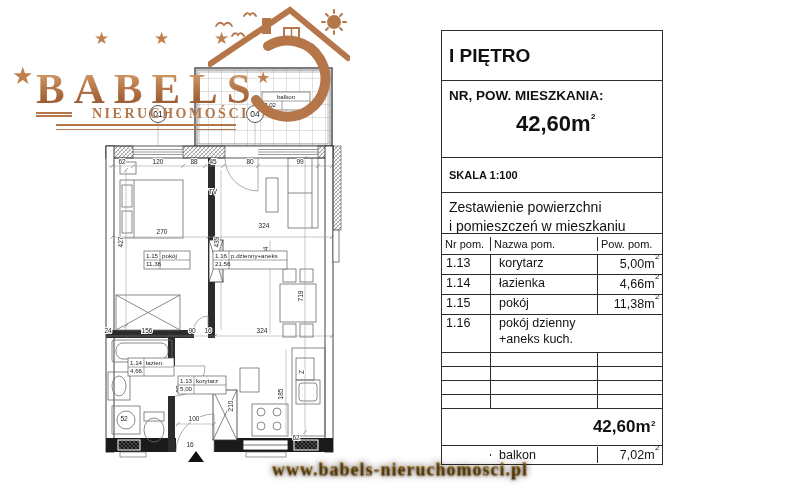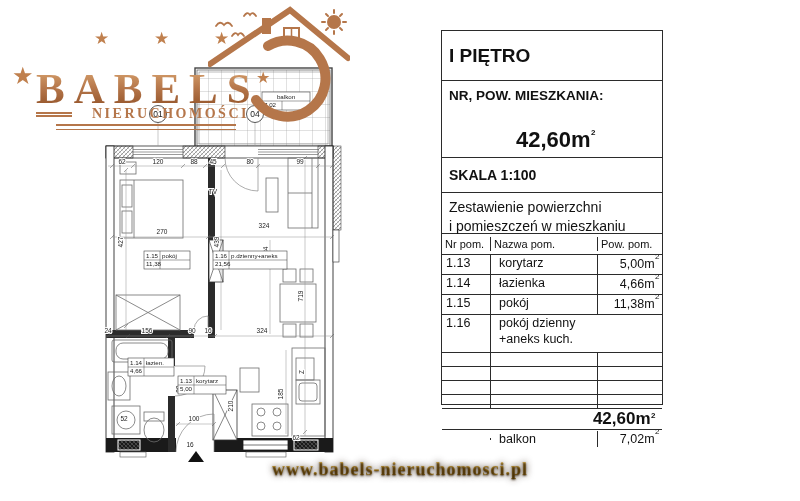--- a/index.html
+++ b/index.html
@@ -20,28 +20,28 @@
   .rule2{width:36px;height:5px;border-top:2px solid #b5764a;border-bottom:2px solid #b5764a;box-sizing:border-box}
   .subtitle{font-family:"Liberation Serif",serif;font-size:14px;letter-spacing:2.5px;color:#b5764a;font-weight:bold}
   .under-rule{position:absolute;left:56px;top:124px;width:180px;height:6px;
               border-top:2px solid #b5764a;border-bottom:1.5px solid #b5764a;box-sizing:border-box}
   @supports (-webkit-background-clip:text){
     .grad-copper{background:linear-gradient(180deg,#dca772 5%,#b5764a 50%,#8a4a20 100%);
                  -webkit-background-clip:text;background-clip:text;color:transparent}
   }
 
   
-  .panel{position:absolute;left:441px;top:30px;width:222px;height:375px;border:1.4px solid #2b2b2b;
+  .panel{position:absolute;left:441px;top:30px;width:222px;height:435px;border:1.4px solid #2b2b2b;
          display:flex;flex-direction:column;box-sizing:border-box;background:#fff}
   .p-sec{border-bottom:1.4px solid #2b2b2b;box-sizing:border-box;flex:none}
   .p-title{height:50px;font-size:19px;font-weight:bold;display:flex;align-items:center;padding-left:7px}
   .p-area{height:77px;padding:7px 0 0 7px}
   .p-area .lbl{font-size:13.5px;font-weight:bold}
-  .p-area .val{font-size:22px;font-weight:bold;text-align:center;margin-top:24px}
-  .p-scale{height:35px;font-size:14px;font-weight:bold;display:flex;align-items:center;padding-left:7px}
+  .p-area .val{font-size:22px;font-weight:bold;text-align:center;margin-top:8px}
+  .p-scale{height:35px;font-size:11px;font-weight:bold;display:flex;align-items:center;padding-left:7px}
   .p-sum{height:41px;font-size:14px;padding:5px 0 14px 7px;line-height:1.35}
   .grid3{display:grid;grid-template-columns:49px 107px 1fr}
   .gc{border-right:1px solid #2b2b2b;padding:1px 3px;box-sizing:border-box;overflow:hidden}
   .gc:last-child{border-right:none}
   .p-head{height:21px;font-size:11px;align-items:center}
   .p-rows{flex:1;display:flex;flex-direction:column}
   .p-row{font-size:12.5px;border-bottom:1px solid #2b2b2b;line-height:1.25}
   .p-row .nr{padding-left:4px}
   .p-row .nm{padding-left:8px}
   .p-row .ar{text-align:right;padding-right:3px}

